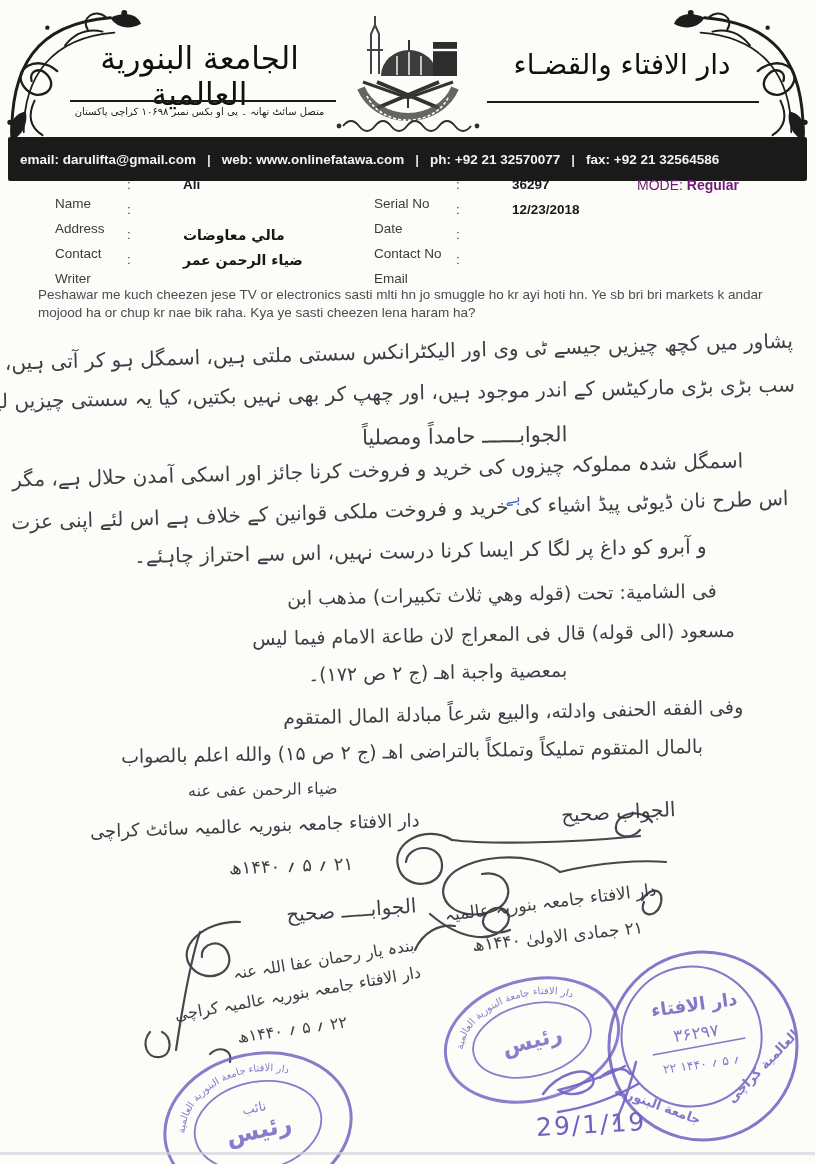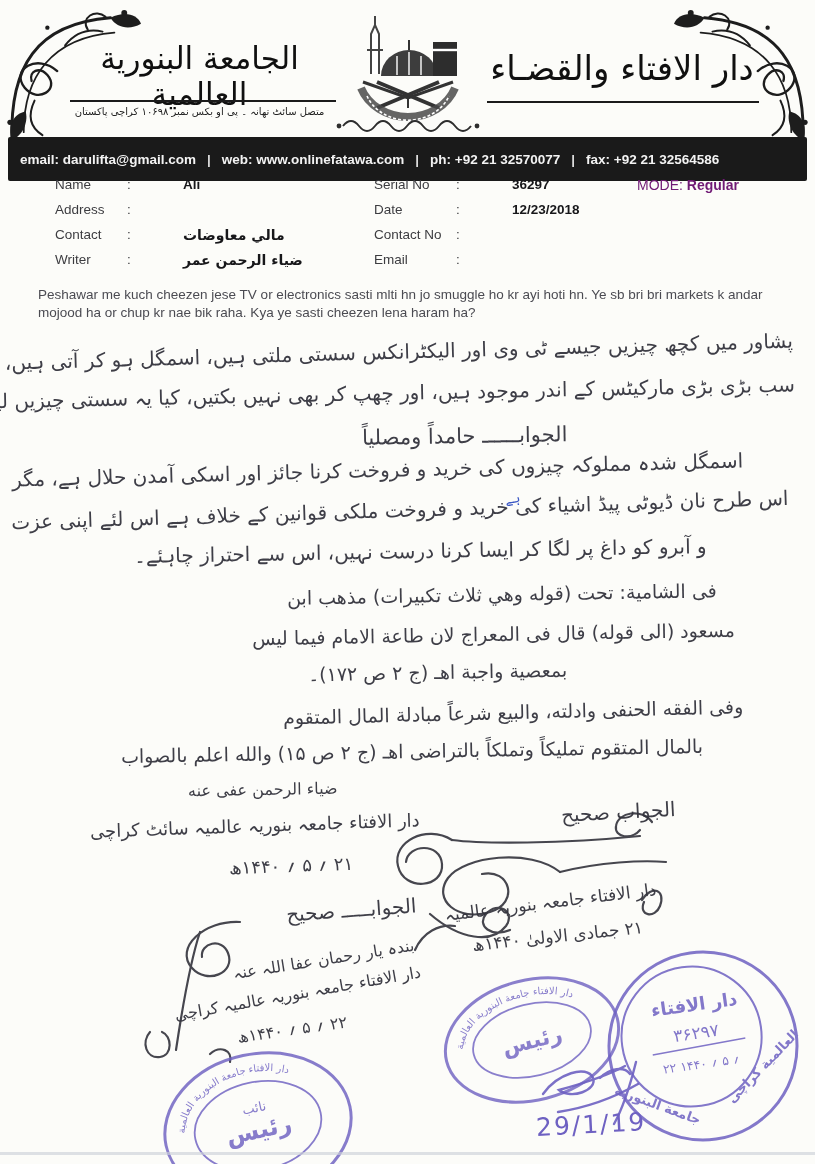--- a/index.html
+++ b/index.html
@@ -6,21 +6,21 @@
   .page{position:relative;width:815px;height:1164px;background:#fcfcf9;overflow:hidden;
         font-family:"Liberation Sans",sans-serif;}
   .abs{position:absolute;}
   .rtl{direction:rtl;}
   .callig{font-family:"DejaVu Sans",sans-serif;font-weight:normal;color:#101010;text-align:center;}
   .u-line{background:#1b1b1b;height:2px;}
   .bar{background:#1a1a1a;color:#f3f3f3;display:flex;align-items:center;
        font-weight:bold;font-size:13.5px;border-radius:2px;padding-left:12px;gap:9px;}
   .bar .sep{opacity:.9;padding:0 2px;}
   .frow{display:flex;font-size:13.5px;color:#3c3c40;white-space:nowrap;}
-  .frow .lbl{width:72px;display:inline-block;}
+  .frow .lbl{width:72px;display:inline-block;margin-top:19px;}
   .frow.r .lbl{width:82px;}
   .frow .col{width:16px;display:inline-block;}
   .frow .val{font-weight:bold;color:#17171a;margin-left:40px;}
   .frow .val.ar{font-family:"DejaVu Sans",sans-serif;font-size:14px;direction:rtl;}
   .question{font-size:13.5px;line-height:17.5px;color:#4b4b52;}
   .hw{font-family:"DejaVu Sans",sans-serif;color:#3e3e47;direction:rtl;white-space:nowrap;}
   svg text{font-family:"DejaVu Sans",sans-serif;}
   .scan-edge{background:#ccd1d8;opacity:.65;}
 </style>
 </head>
@@ -87,21 +87,21 @@
       <path d="M44,104 L106,78 M44,78 L106,104" stroke-width="4"></path>
       <line x1="75" y1="94" x2="75" y2="104" stroke-width="2"></line>
     </g>
     <path d="M28,84 a50,44 0 0 0 94,0" stroke="#4a4a4a" stroke-width="8" fill="none" opacity=".85"></path>
     <path d="M34,92 a44,38 0 0 0 82,0" stroke="#fff" stroke-width="1.6" fill="none" stroke-dasharray="3,2"></path>
     <path d="M10,122 q8,-10 16,0 t16,0 t16,0 t16,0 t16,0 t16,0 t16,0 t16,0" stroke="#2e2e2e" stroke-width="2" fill="none"></path>
     <circle cx="6" cy="122" r="2.4" fill="#2e2e2e"></circle>
       <circle cx="144" cy="122" r="2.4" fill="#2e2e2e"></circle>
   </svg>
 
-  <div class="abs callig rtl" style="left:478px;top:48px;width:288px;font-size:34px">دار الافتاء والقضـاء</div>
+  <div class="abs callig rtl" style="left:478px;top:48px;width:288px;font-size:28px">دار الافتاء والقضـاء</div>
   <div class="abs u-line" style="left:487px;top:101px;width:272px"></div>
 
   <div class="abs bar" style="left:8px;top:137px;width:787px;height:44px">
     <span>email: darulifta@gmail.com</span>
     <span class="sep">|</span>
     <span>web: www.onlinefatawa.com</span>
     <span class="sep">|</span>
     <span>ph: +92 21 32570077</span>
     <span class="sep">|</span>
     <span>fax: +92 21 32564586</span>

